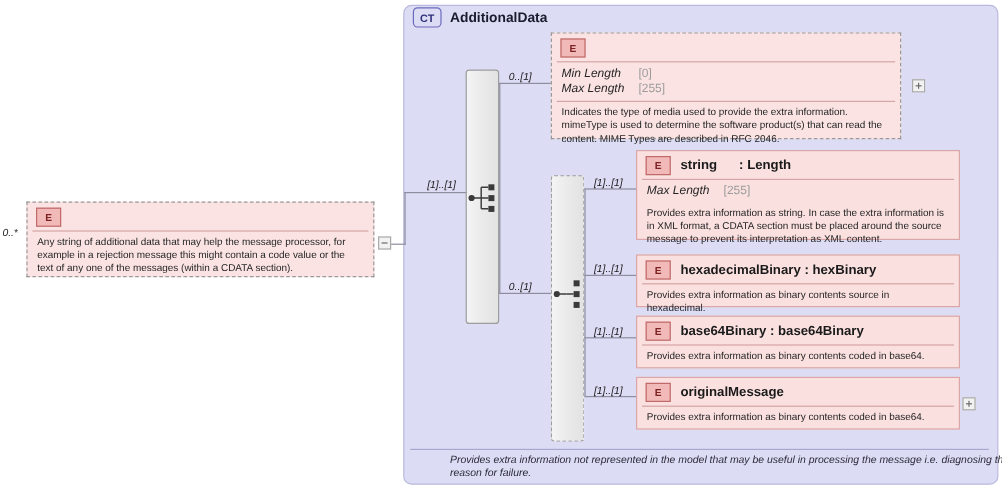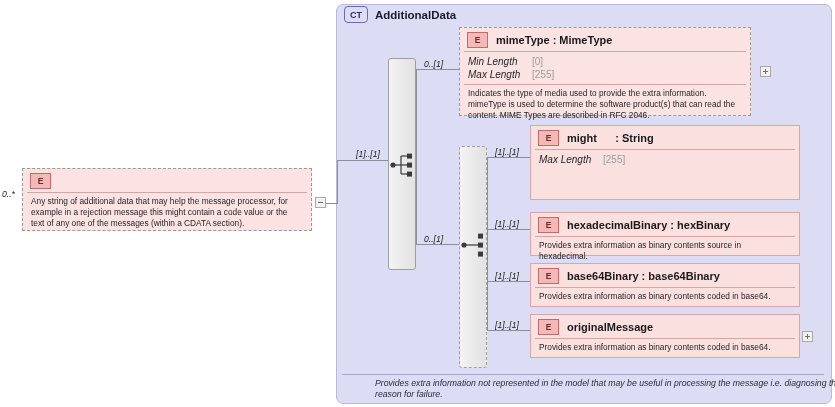--- a/index.html
+++ b/index.html
@@ -183,21 +183,20 @@
   <div class="ln h" style="left:416px;top:69px;width:44px;"></div>
   <div class="card" style="left:424px;top:59px;">0..[1]</div>
 
   <div class="ln h" style="left:416px;top:244px;width:45px;"></div>
   <div class="ln v" style="left:416px;top:164px;height:81px;"></div>
   <div class="card" style="left:424px;top:234px;">0..[1]</div>
 
   <div class="el dashed" style="left:459px;top:27px;width:292px;height:89px;">
     <div class="el-head">
       <span class="e-badge">E</span>
-      <span class="e-name">mimeType : MimeType</span>
     </div>
     <div class="el-rule"></div>
     <div class="facets">
       <div class="facet-row">
         <span class="facet-label">Min Length</span>
         <span class="facet-val">[0]</span>
       </div>
       <div class="facet-row">
         <span class="facet-label">Max Length</span>
         <span class="facet-val">[255]</span>
@@ -229,29 +228,30 @@
 
   <div class="ln h" style="left:487px;top:281px;width:44px;"></div>
   <div class="card" style="left:495px;top:271px;">[1]..[1]</div>
 
   <div class="ln h" style="left:487px;top:330px;width:44px;"></div>
   <div class="card" style="left:495px;top:320px;">[1]..[1]</div>
 
   <div class="el solid" style="left:530px;top:125px;width:270px;height:75px;">
     <div class="el-head">
       <span class="e-badge">E</span>
-      <span class="e-name">might      : String</span>
+      <span class="e-name">string      : Length</span>
     </div>
     <div class="el-rule"></div>
     <div class="facets">
       <div class="facet-row">
         <span class="facet-label">Max Length</span>
         <span class="facet-val">[255]</span>
       </div>
     </div>
+    <div class="desc">Provides extra information as string. In case the extra information is in XML format, a CDATA section must be placed around the source message to prevent its interpretation as XML content.</div>
   </div>
 
   <div class="el solid" style="left:530px;top:212px;width:270px;height:44px;">
     <div class="el-head">
       <span class="e-badge">E</span>
       <span class="e-name">hexadecimalBinary : hexBinary</span>
     </div>
     <div class="el-rule"></div>
     <div class="desc">Provides extra information as binary contents source in hexadecimal.</div>
   </div>

